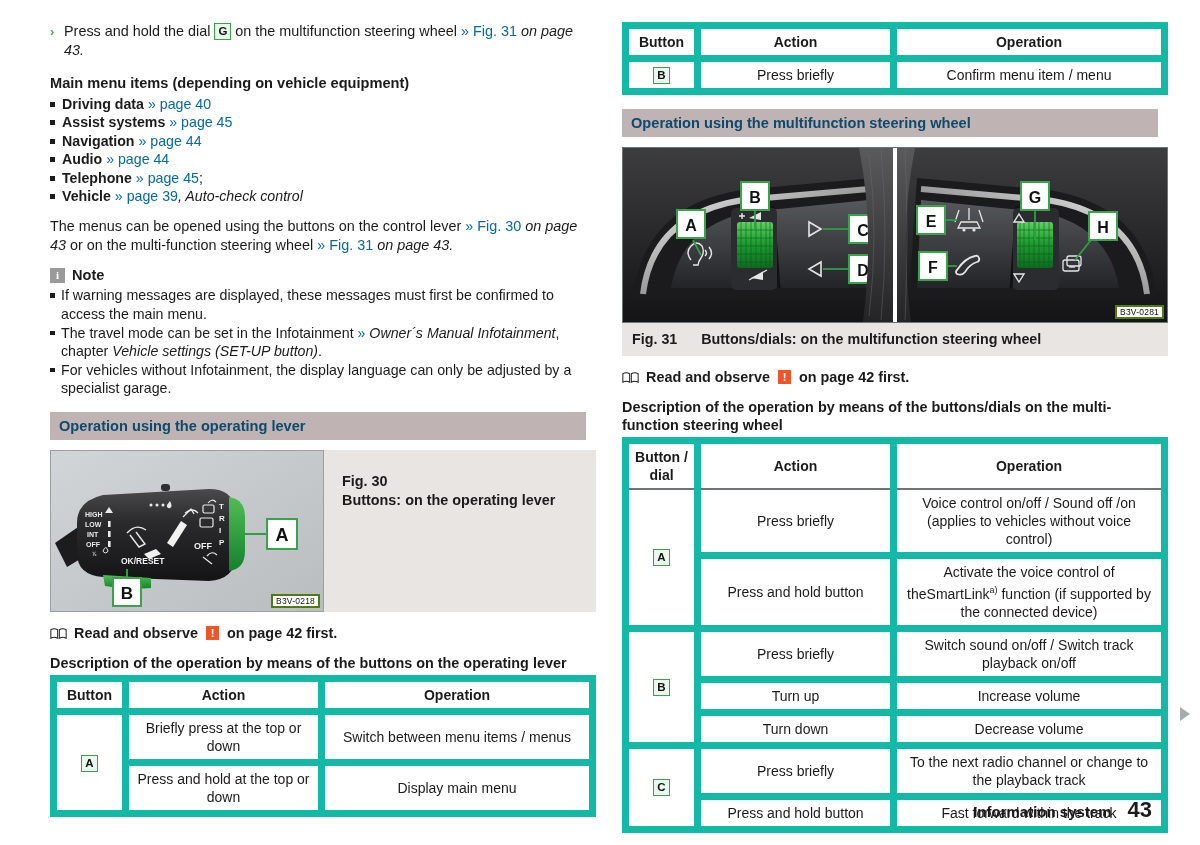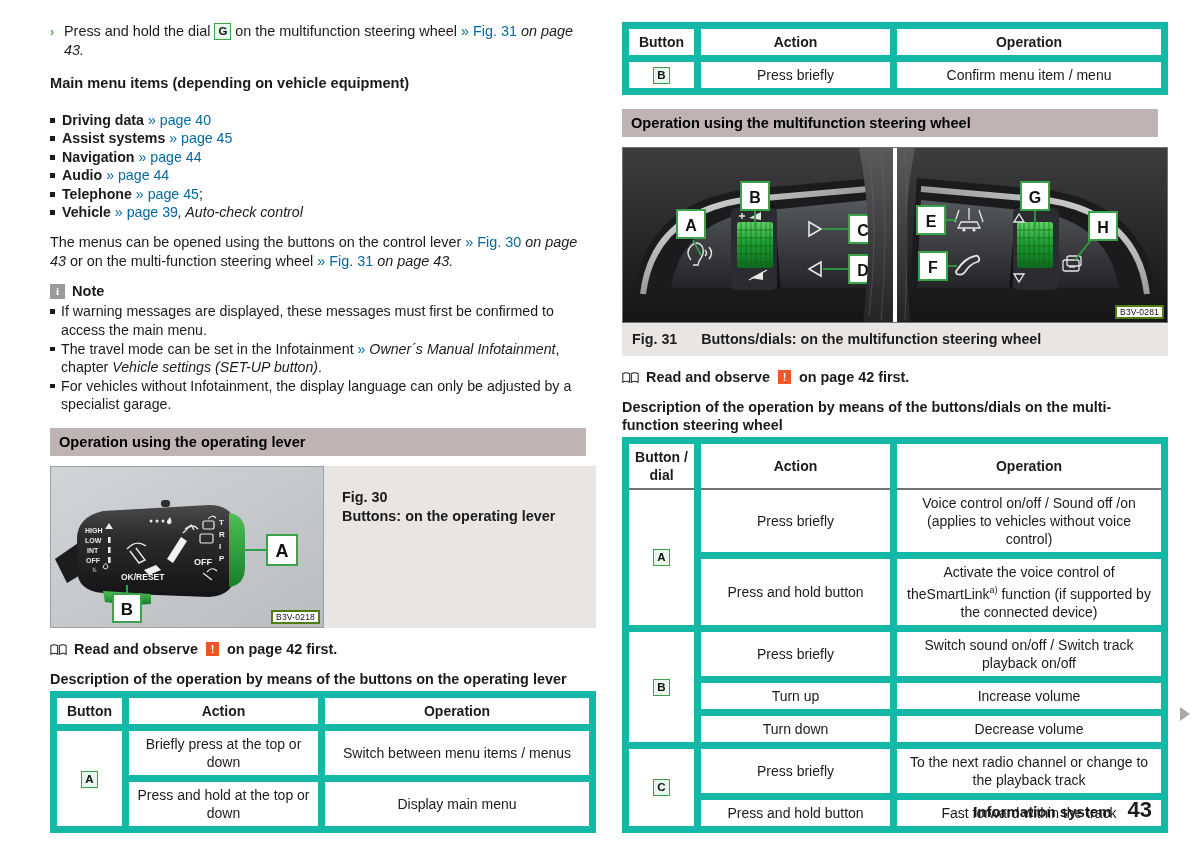--- a/index.html
+++ b/index.html
@@ -69,21 +69,21 @@
     font-size: 11.5px;
     line-height: 11px;
     padding: 2px 3px 2px 3px;
     vertical-align: 1px;
     font-family: "Liberation Sans", sans-serif;
   }
 
   h3.subhead {
     font-size: 14.6px;
     font-weight: bold;
-    margin: 4px 0 19px 0;
+    margin: 4px 0 3px 0;
     line-height: 18px;
   }
   ul.sq {
     list-style: none;
     margin: 0 0 12px 0;
     padding: 0;
   }
   ul.sq li {
     font-size: 14.2px;
     line-height: 18.4px;
@@ -139,21 +139,21 @@
     left: 0;
     top: 7px;
     width: 4.5px;
     height: 4.5px;
     background: #1b1b1b;
   }
 
   
   .band {
     background: #bfb3b3;
-    color: #000000;
+    color: #0c4a6e;
     font-weight: bold;
     font-size: 14.6px;
     padding: 6px 9px 6px 9px;
     margin: 14px 10px 10px 0;
   }
 
   
   .fig-wrap {
     background: #e8e5e2;
     display: flex;

